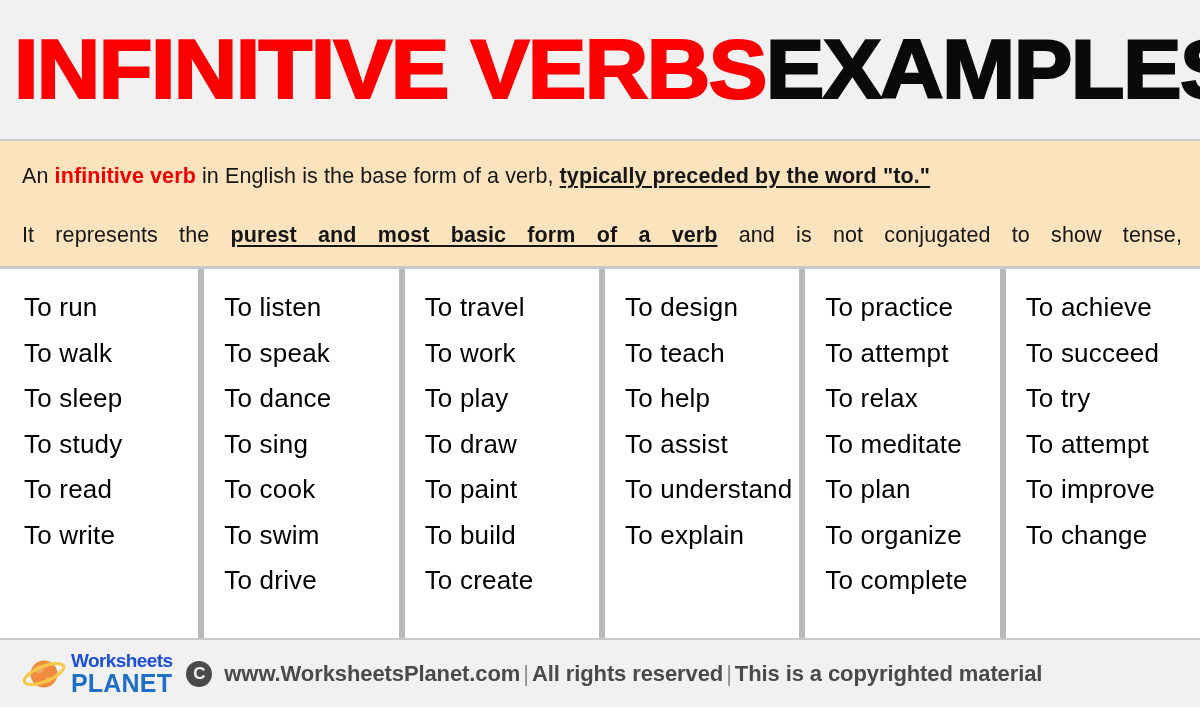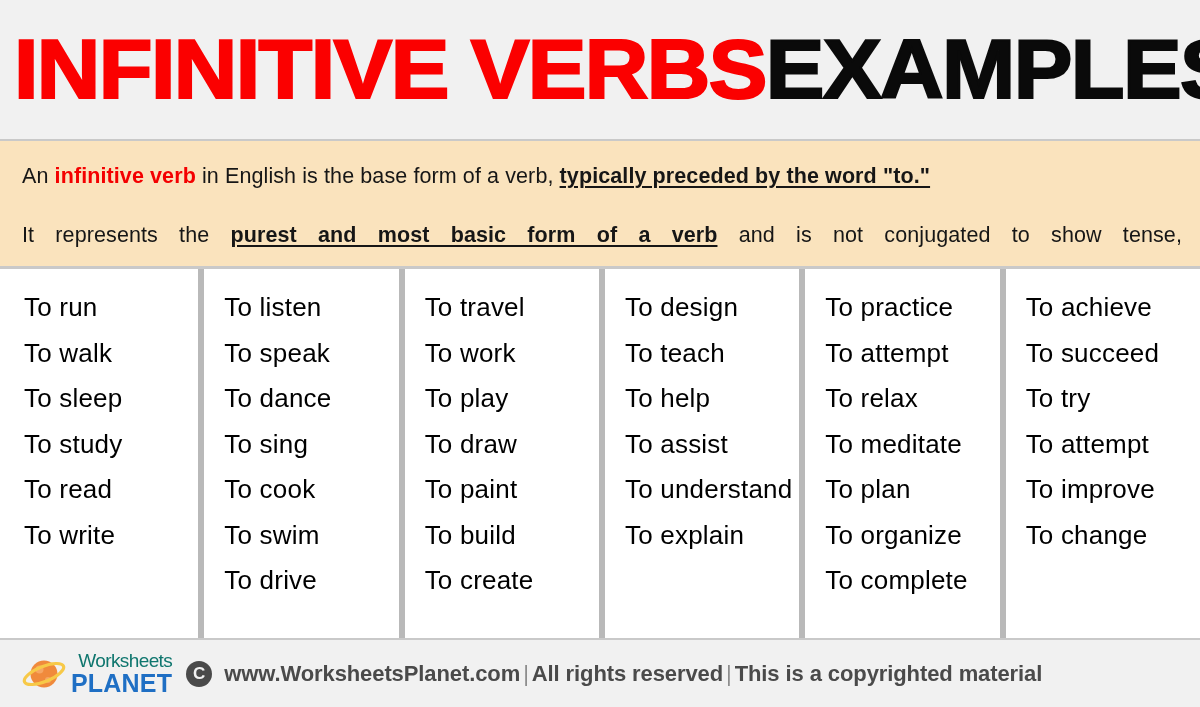--- a/index.html
+++ b/index.html
@@ -136,22 +136,22 @@
     flex: 0 0 auto;
     margin-right: 3px;
   }
   .logo-words {
     display: flex;
     flex-direction: column;
     line-height: 1;
   }
   .logo-top {
     font-size: 19px;
-    font-weight: 400;
-    color: #0f766e;
+    font-weight: 700;
+    color: #1d4ed8;
     letter-spacing: -0.6px;
     text-align: right;
   }
   .logo-bottom {
     font-size: 25px;
     font-weight: 700;
     color: #1f6fc4;
     letter-spacing: 0.2px;
     margin-top: 1px;
   }

